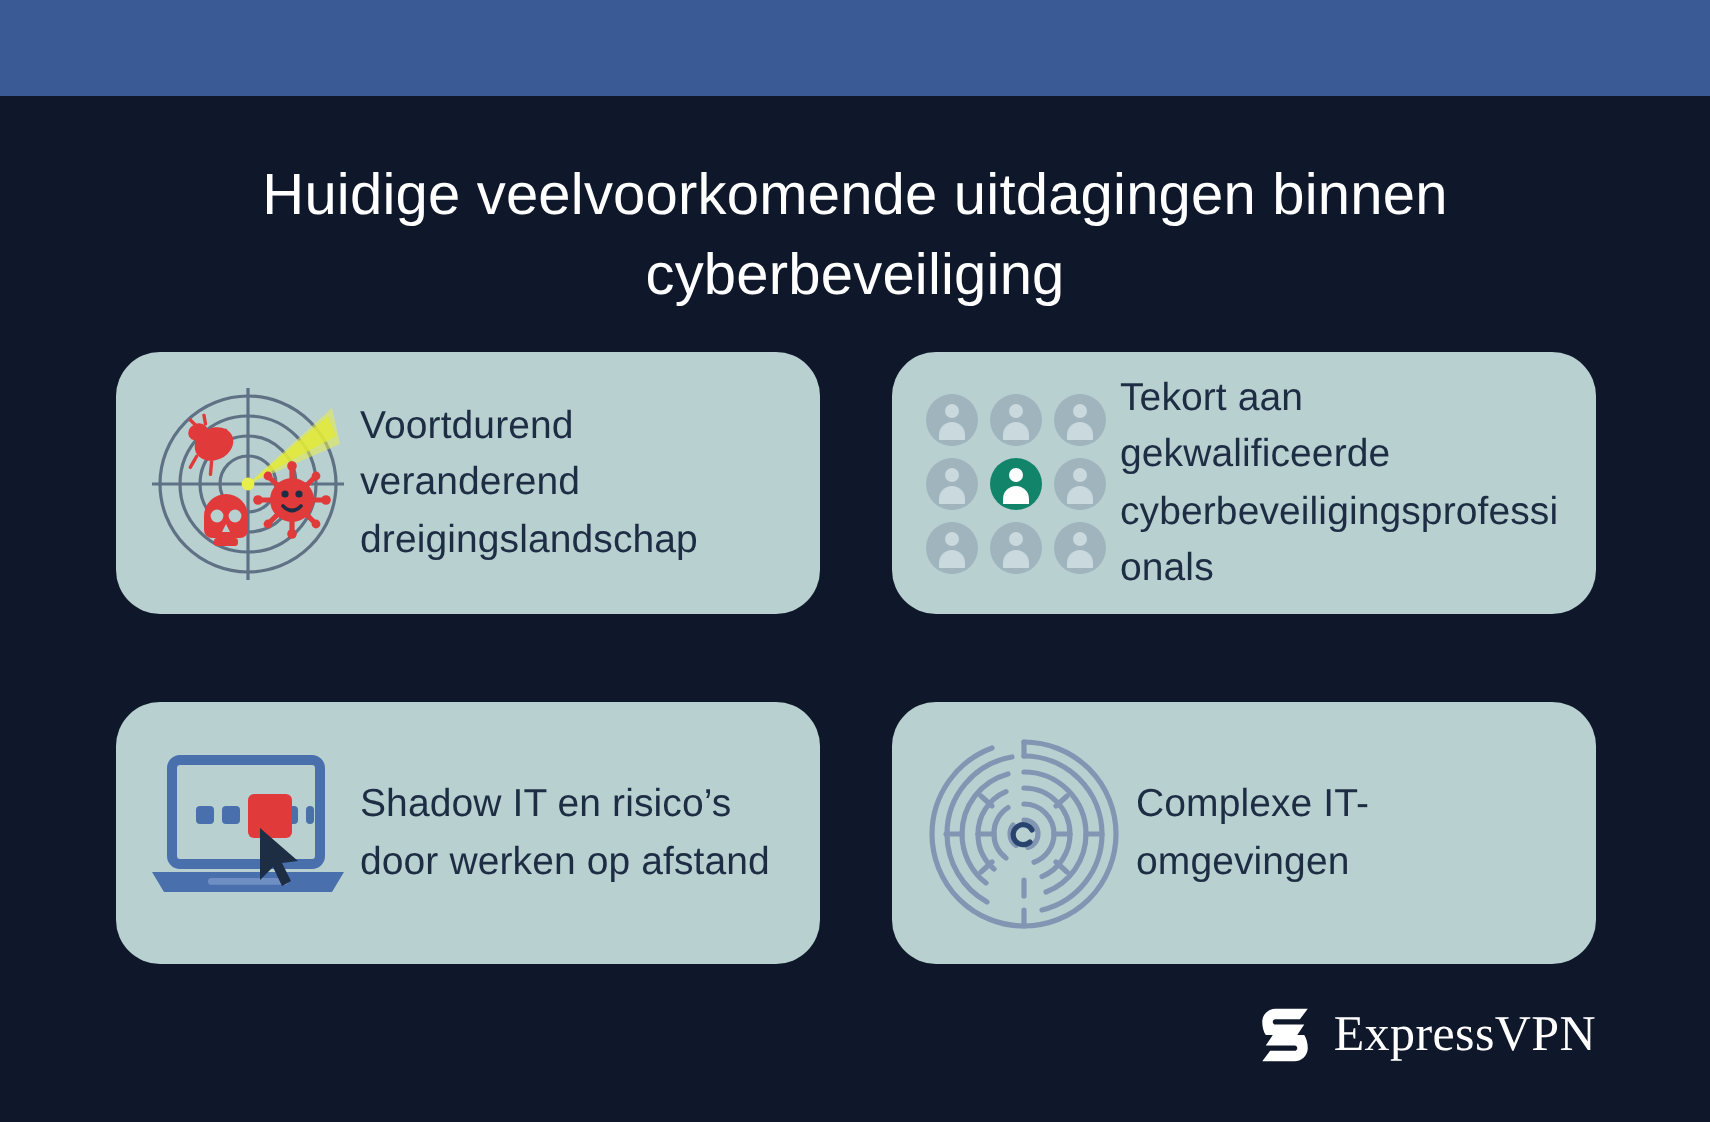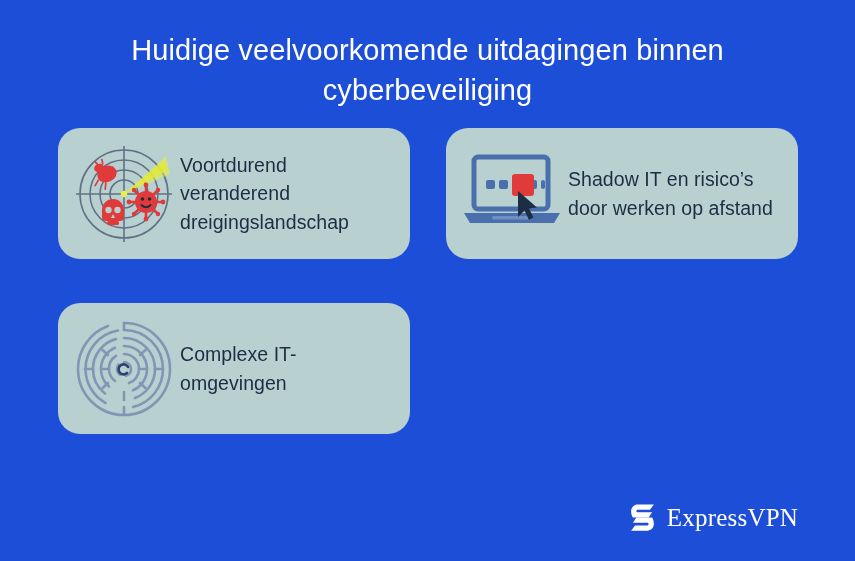--- a/index.html
+++ b/index.html
@@ -10,21 +10,22 @@
     width: 855px;
     height: 561px;
     background: #3a5a96;
     font-family: "Liberation Sans", sans-serif;
     overflow: hidden;
     position: relative;
   }
   .infographic {
     position: absolute;
     inset: 0;
-    background: #1d4ed8;
+    background: #0f172a;
+    margin-top: 48px;
   }
   .title {
     position: absolute;
     left: 60px;
     top: 30px;
     width: 735px;
     text-align: center;
     color: #ffffff;
     font-size: 29px;
     line-height: 40px;
@@ -197,20 +198,36 @@
             <rect x="33" y="77" width="12" height="4" rx="1.6"></rect>
           </g>
           <circle cx="34.5" cy="66" r="3.2" fill="#b9d0d0"></circle>
           <circle cx="43.5" cy="66" r="3.2" fill="#b9d0d0"></circle>
           <path d="M39 70 l-2 4 h4 z" fill="#b9d0d0"></path>
         </svg>
       </div>
       <div class="card-text">Voortdurend veranderend dreigingslandschap</div>
     </div>
 
+    <div class="card card-2">
+      <div class="card-icon">
+        <div class="avatar-grid">
+          <div class="avatar"></div>
+          <div class="avatar"></div>
+          <div class="avatar"></div>
+          <div class="avatar"></div>
+          <div class="avatar active"></div>
+          <div class="avatar"></div>
+          <div class="avatar"></div>
+          <div class="avatar"></div>
+          <div class="avatar"></div>
+        </div>
+      </div>
+      <div class="card-text">Tekort aan gekwalificeerde cyberbeveiligingsprofessionals</div>
+    </div>
 
     <div class="card card-4">
       <div class="card-icon">
         <svg width="104" height="86" viewBox="0 0 104 86" aria-hidden="true">
           <rect x="14" y="6" width="74" height="52" rx="4" fill="none" stroke="#4a6fad" stroke-width="5"></rect>
           <g fill="#4a6fad">
             <rect x="26" y="29" width="9" height="9" rx="2"></rect>
             <rect x="39" y="29" width="9" height="9" rx="2"></rect>
             <rect x="68" y="29" width="9" height="9" rx="2"></rect>
             <rect x="81" y="29" width="4" height="9" rx="2"></rect>

